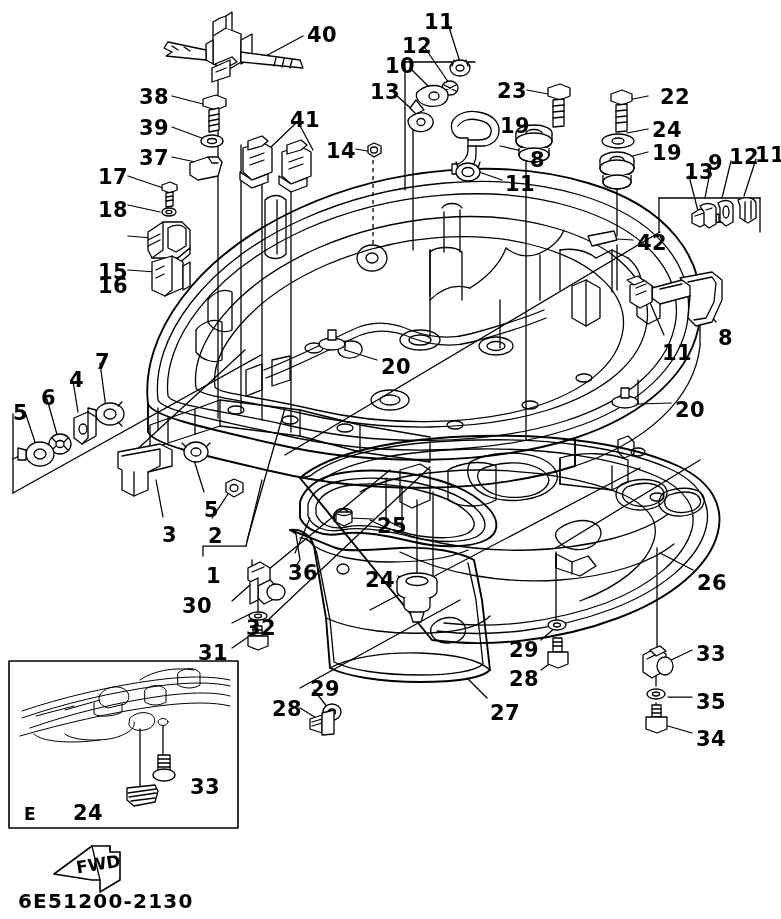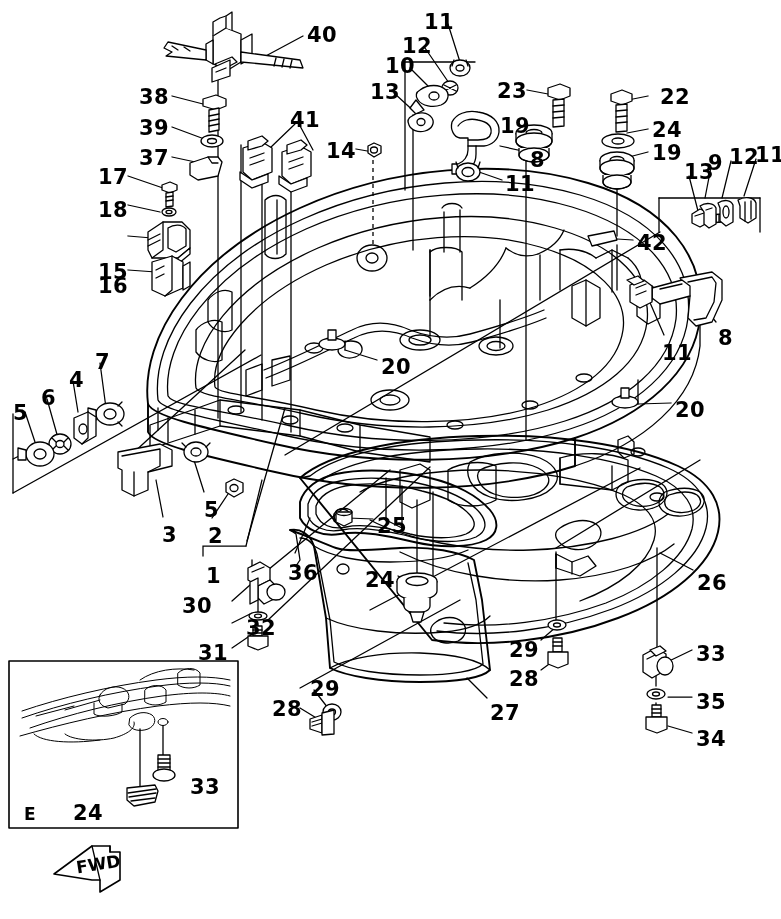--- a/index.html
+++ b/index.html
@@ -761,13 +761,14 @@
       <div class="callout" style="left: 696px; top: 692px;">35</div>
       <div class="callout" style="left: 696px; top: 729px;">34</div>
       <div class="callout" style="left: 73px; top: 803px;">24</div>
       <div class="callout" style="left: 190px; top: 777px;">33</div>
     </div>
 
   <div class="inset-letter" style="left:24px; top:804px;">E</div>
 
   <div class="fwd-text" style="left:76px; top:854px;">FWD</div>
 
+  <div class="partnum">6E51200-2130</div>
 </div>
 
 </body></html>

